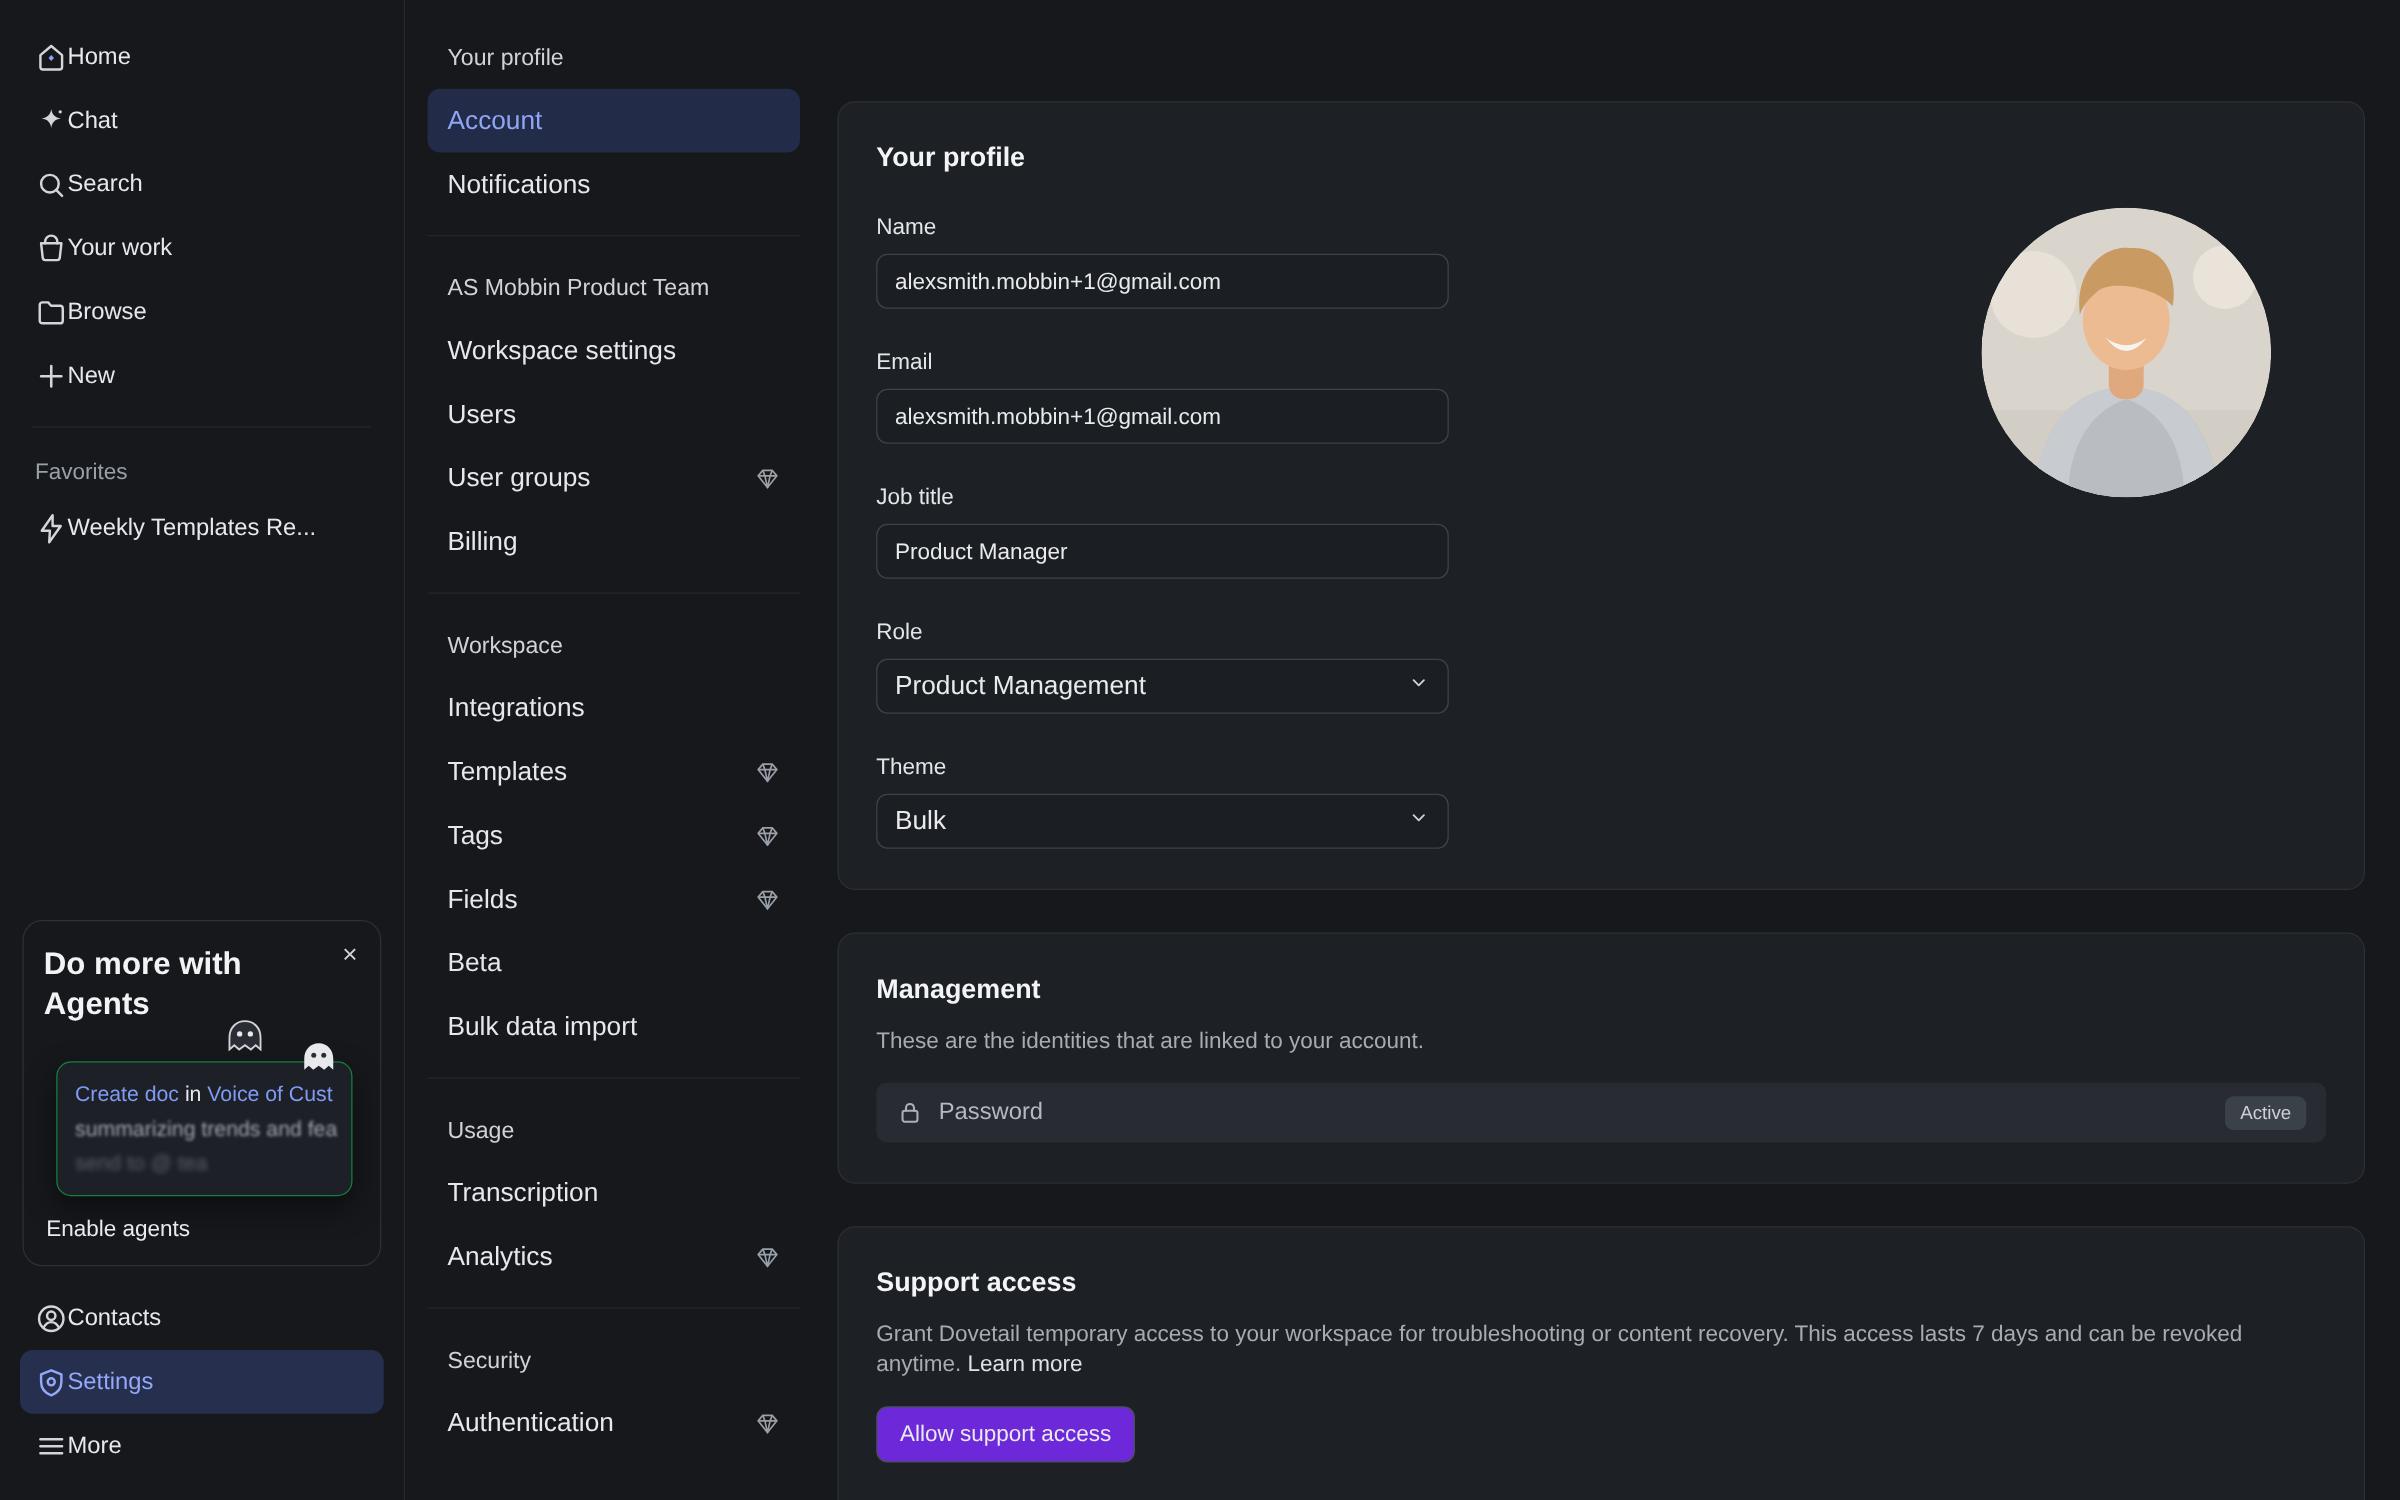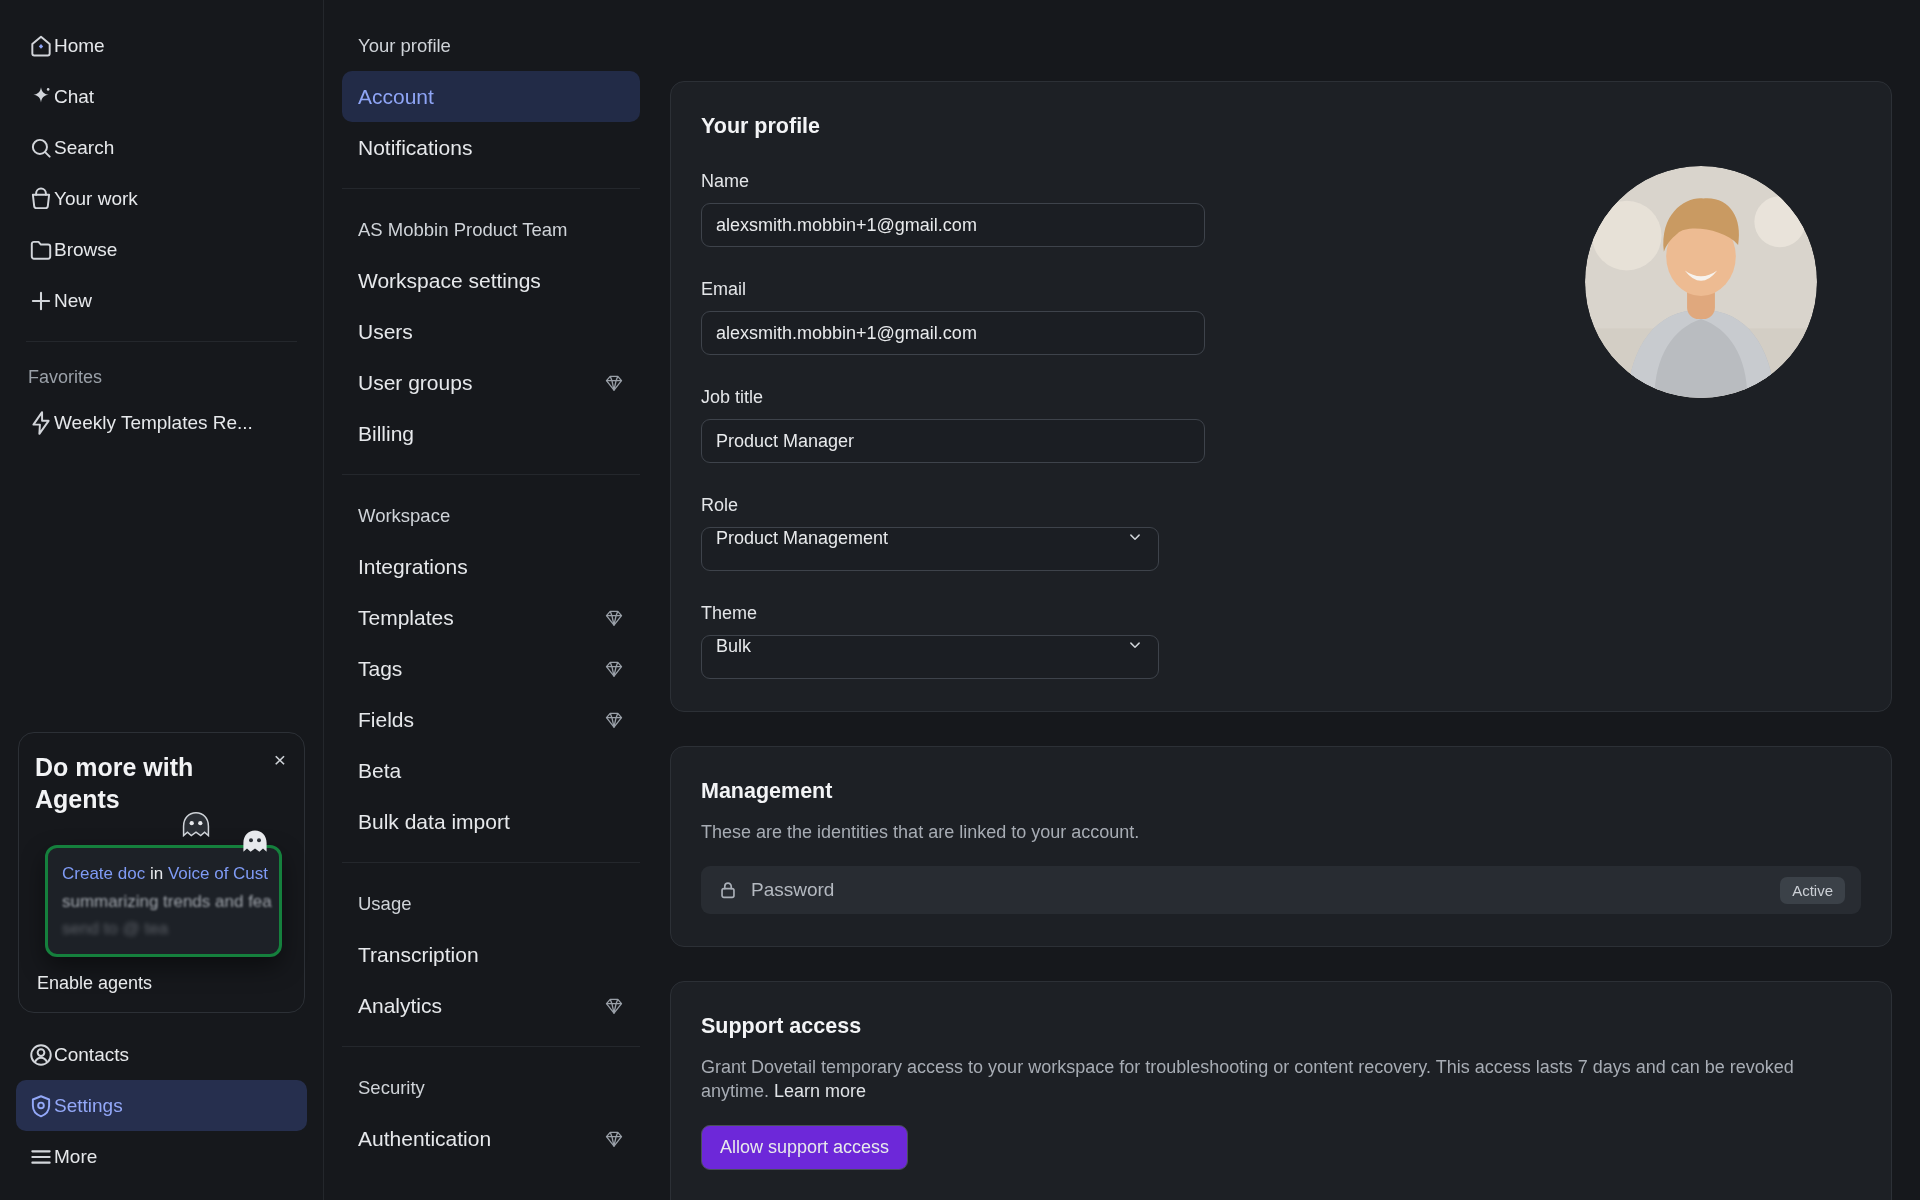--- a/index.html
+++ b/index.html
@@ -37,21 +37,21 @@
     border:1px solid #2c3036; border-radius:16px;
     padding:18px 16px 16px; margin:0 2px 16px;
   }
   .agents-title { font-size:25px; font-weight:700; line-height:1.28; width:200px; color:#f2f3f5; }
   .agents-close { position:absolute; top:16px; right:18px; font-size:21px; color:#cfd3d8; cursor:pointer; line-height:1; }
   .ghost { position:absolute; }
   .ghost-1 { left:162px; top:78px; }
   .ghost-2 { left:222px; top:96px; }
   .doc-preview {
     margin:30px 6px 0 10px;
-    background:#1d2127; border:3px solid #15803d; border-radius:12px;
+    background:#1d2127; border:1px solid #15803d; border-radius:12px;
     box-shadow:0 10px 24px rgba(0,0,0,.45);
     padding:12px 14px; font-size:17px; line-height:1.6;
     overflow:hidden; white-space:nowrap;
   }
   .doc-line-1 { filter:blur(0.4px); }
   .doc-line-2 { color:#b7bcc3; filter:blur(1.1px); opacity:.85; }
   .doc-line-3 { color:#b7bcc3; filter:blur(2px); opacity:.4; }
   .link-blue { color:#7f9bf5; }
   .enable-agents { margin:16px 0 2px 2px; font-size:18px; color:#e8eaec; cursor:pointer; }
 
@@ -70,30 +70,30 @@
   .main { flex:1 1 auto; height:100%; padding:81px 28px 0 12px; overflow:hidden; }
   .card {
     position:relative;
     background:#1d2025; border:1px solid #2c3036; border-radius:14px;
     padding:32px 30px; margin-bottom:34px;
   }
   .card-title { font-size:21.5px; font-weight:700; color:#f3f4f6; }
   .field { margin-top:30px; }
   .field .flabel { display:block; font-size:18px; color:#e3e5e8; margin-bottom:10px; line-height:24px; }
   .tinput {
-    width:504px; height:44px;
+    width:458px; height:44px;
     background:#1b1e23; border:1px solid #3e434b; border-radius:9px;
     color:#e8eaec; font-size:18px; padding:0 14px;
     font-family:inherit; outline:none;
   }
   .select {
     width:458px; height:44px;
     background:#1b1e23; border:1px solid #3e434b; border-radius:9px;
-    display:flex; align-items:flex-start; justify-content:space-between;
-    padding:0 14px; font-size:18px; color:#e8eaec; cursor:pointer;
+    display:flex; align-items:center; justify-content:space-between;
+    padding:0 14px; font-size:21px; color:#e8eaec; cursor:pointer;
   }
   .avatar { position:absolute; top:84px; right:74px; width:232px; height:232px; border-radius:50%; overflow:hidden; cursor:pointer; }
   .avatar svg { display:block; width:100%; height:100%; }
 
   .card-desc { margin-top:16px; font-size:18px; color:#a7acb4; line-height:24px; }
   .learn-more { color:#dfe2e6; font-weight:500; cursor:pointer; }
 
   .identity-row {
     margin-top:22px; height:48px;
     background:#282c32; border-radius:9px;

